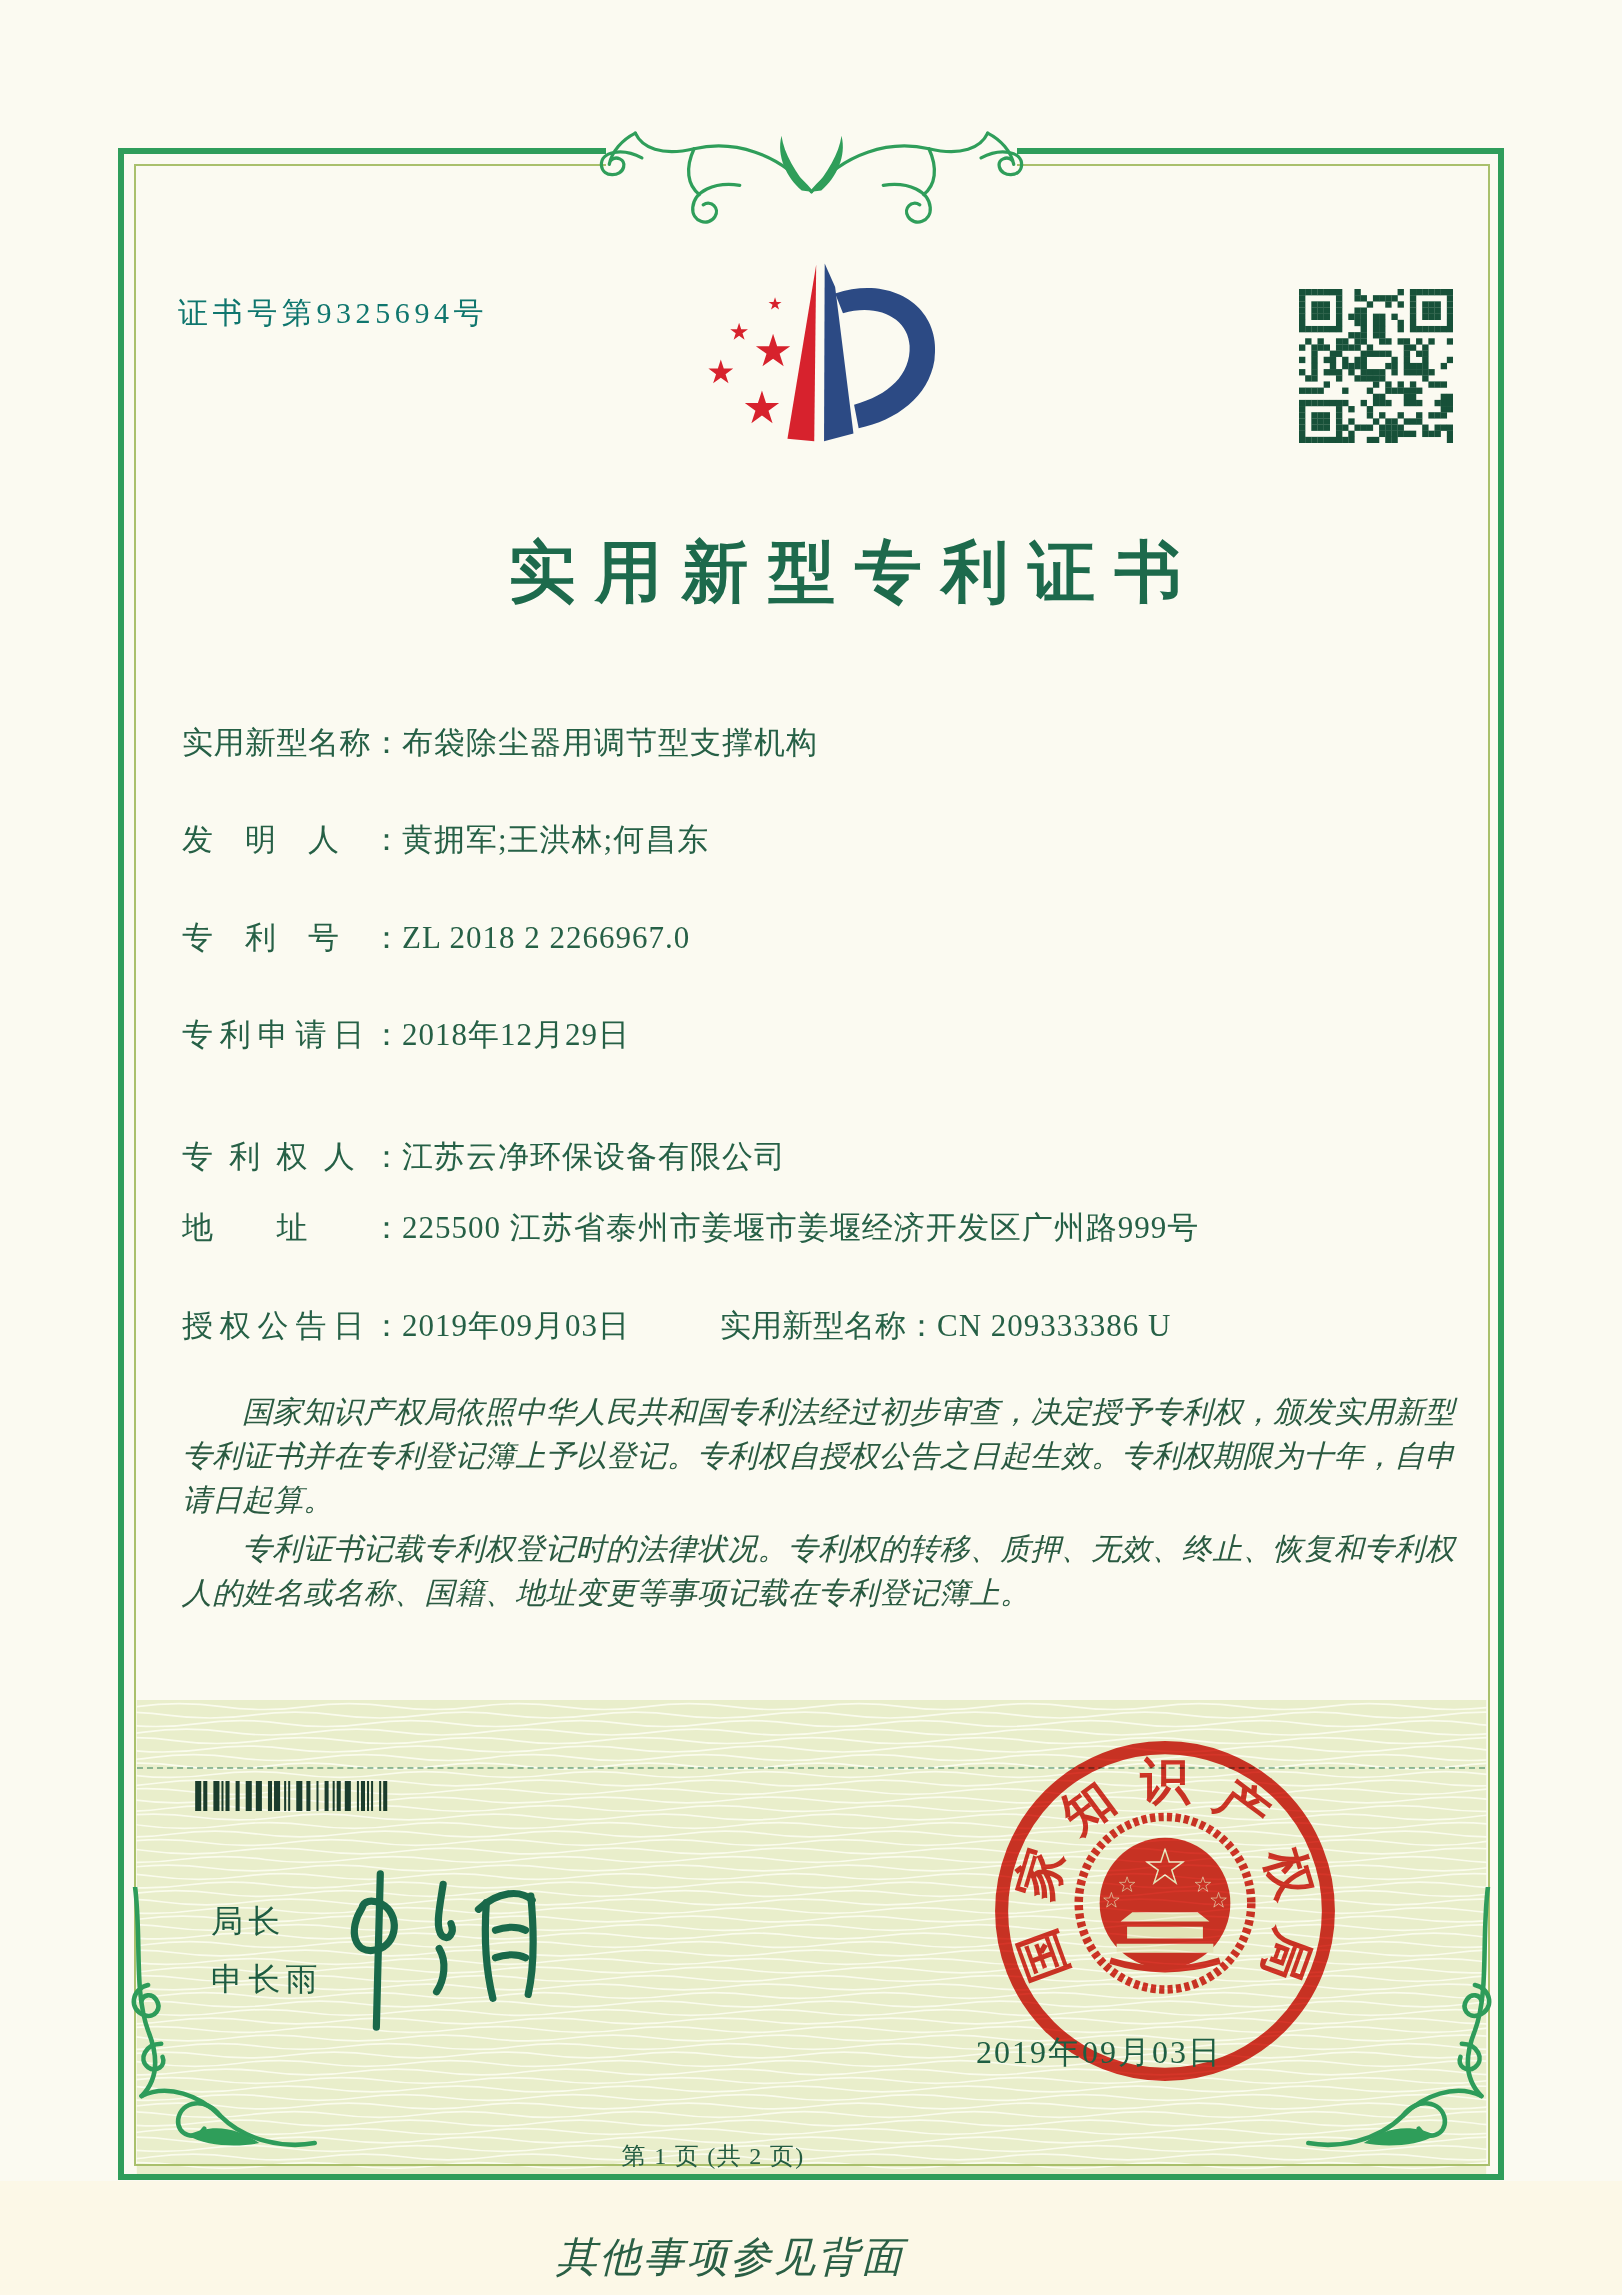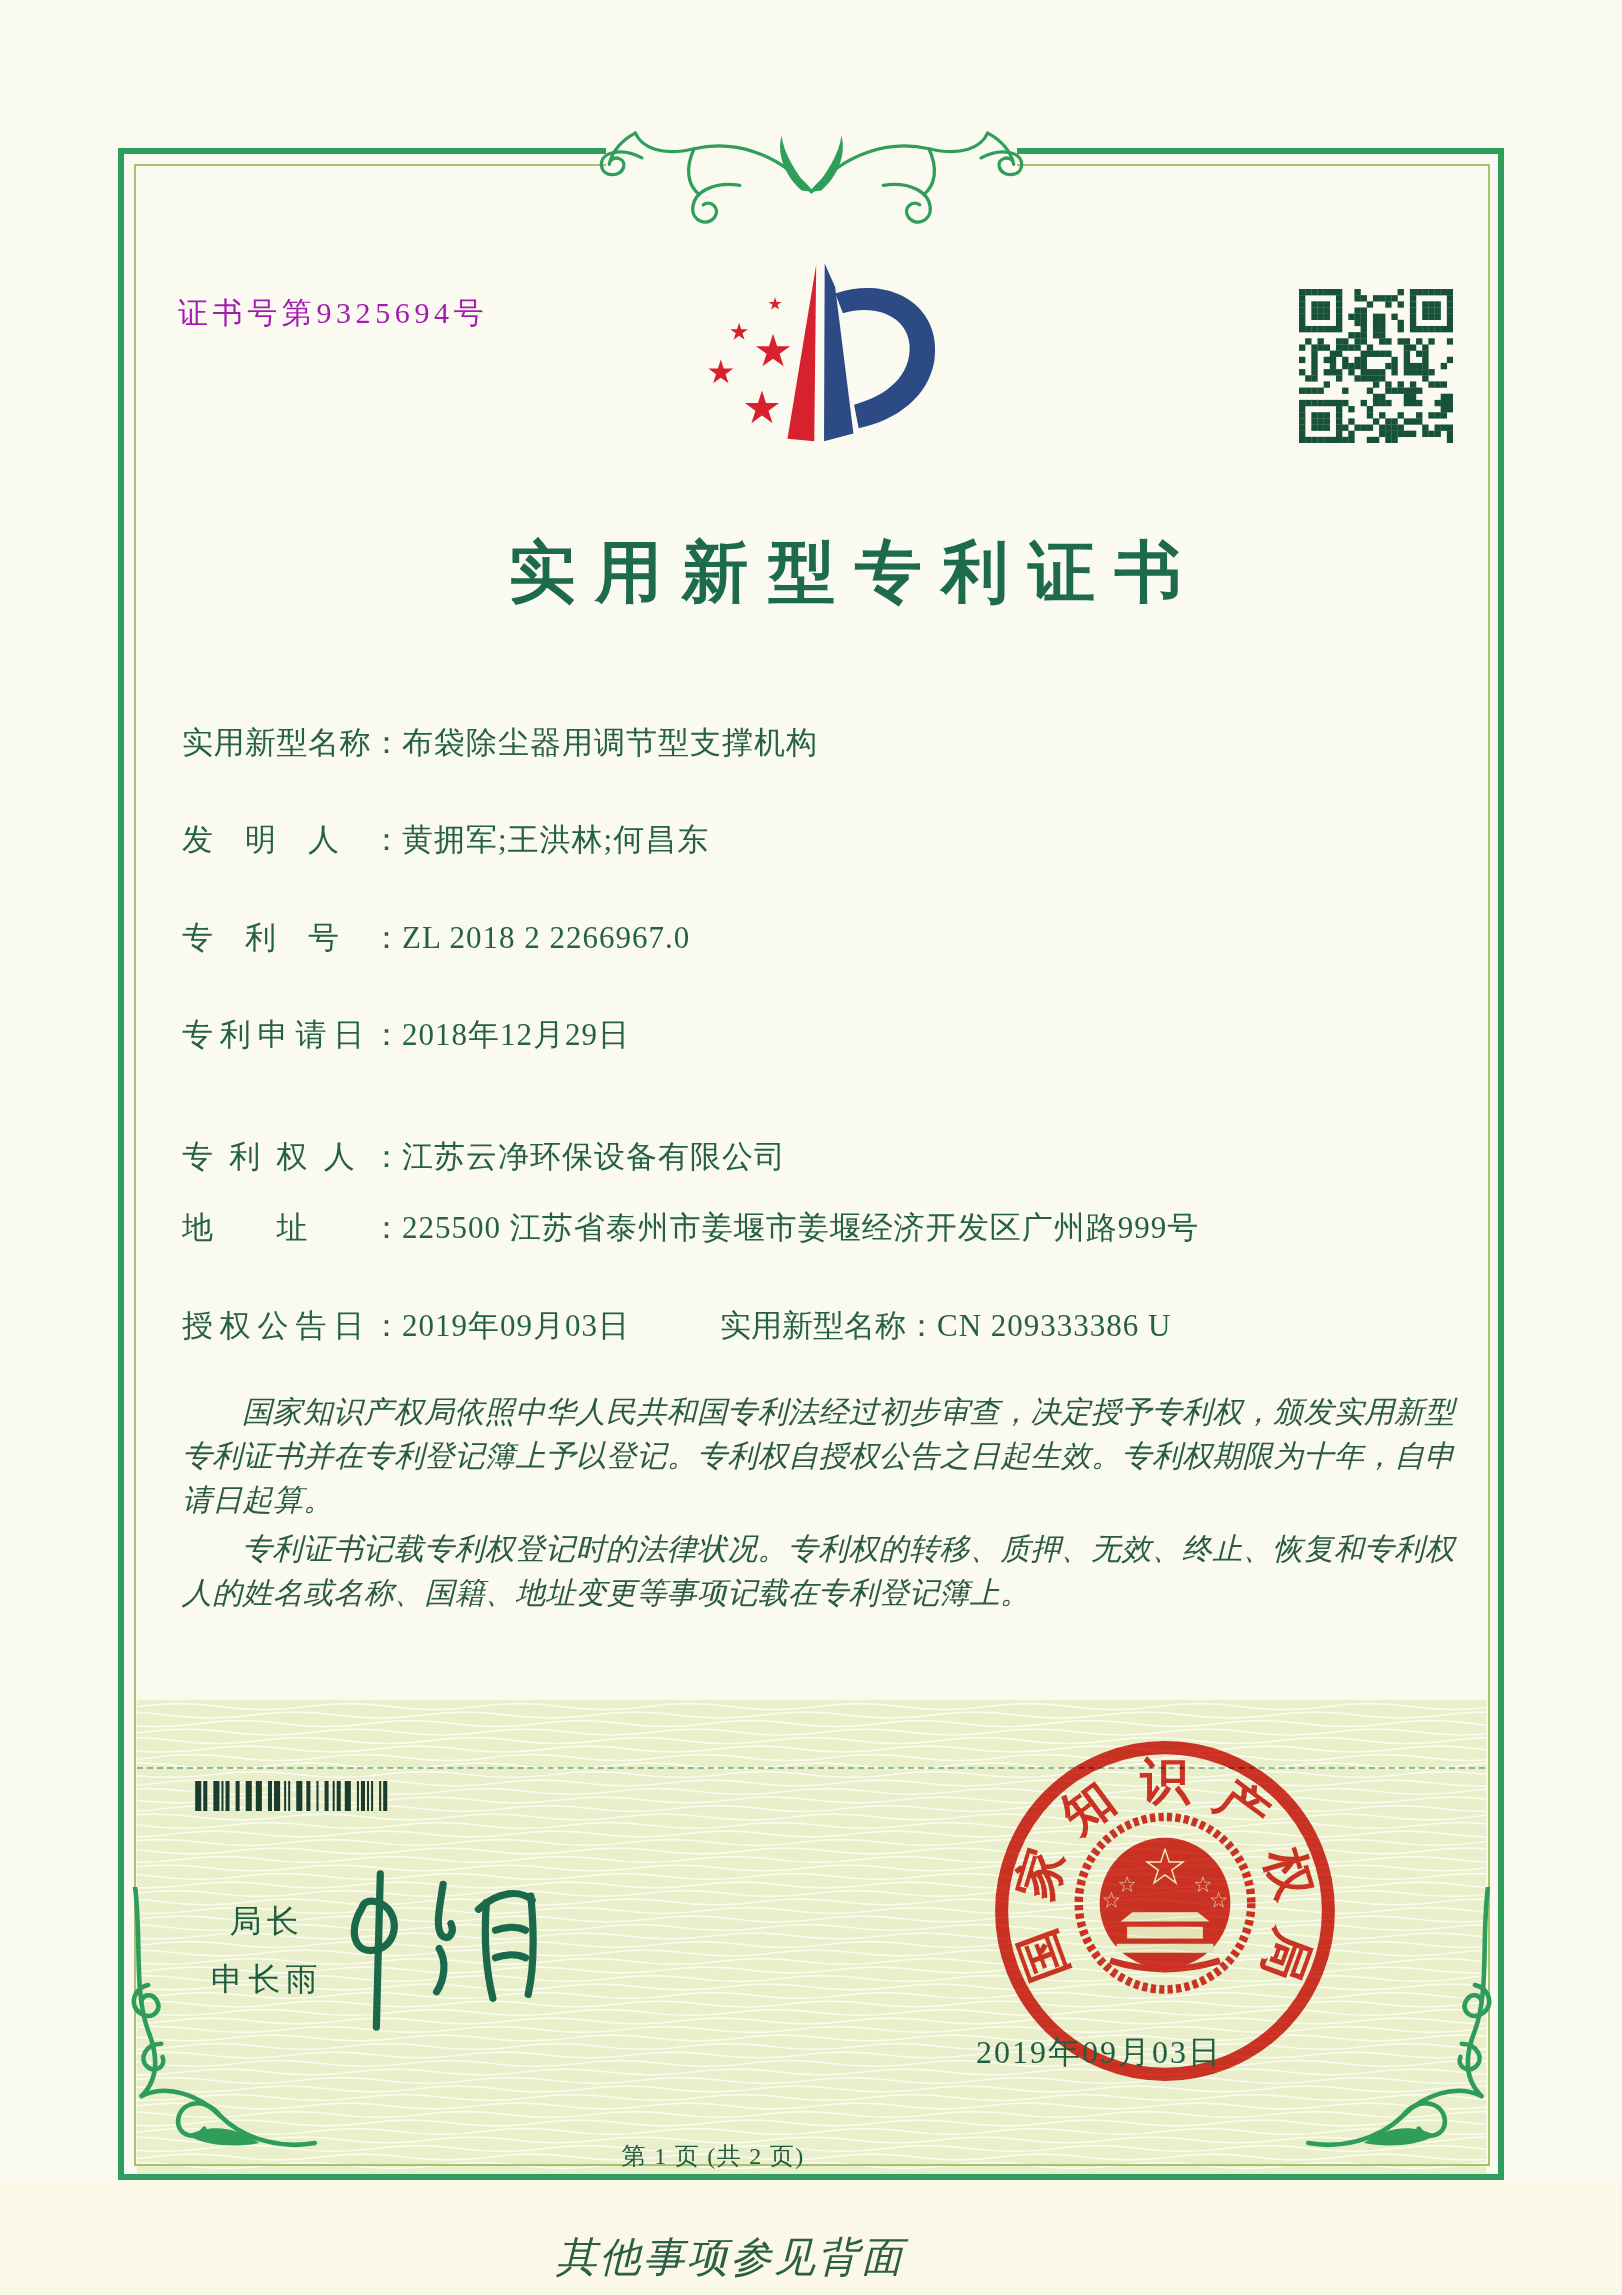--- a/index.html
+++ b/index.html
@@ -16,42 +16,42 @@
     border:2px solid #a9c06c; z-index:2;}
   
   .waves{position:absolute;left:136px;top:1700px;z-index:1;}
   .dashed-sep{position:absolute;left:137px;top:1767px;width:1348px;height:0;
     border-top:2px dashed rgba(47,125,84,.5);z-index:2;}
   
   .top-ornament{position:absolute;left:543px;top:107px;z-index:3;}
   .corner-bl{position:absolute;left:122px;top:1887px;z-index:3;}
   .corner-br{position:absolute;left:1305px;top:1887px;z-index:3;}
   
-  .cert-no{position:absolute;left:178px;top:293px;font-size:30px;color:#a21caf;
+  .cert-no{position:absolute;left:178px;top:293px;font-size:30px;color:#0f766e;
     letter-spacing:4.6px;white-space:nowrap;z-index:4;}
   .logo{position:absolute;left:690px;top:257px;z-index:4;}
   .qr{position:absolute;left:1299px;top:289px;z-index:4;}
   .title{position:absolute;left:0;top:527px;width:1622px;text-align:center;
     font-size:67px;font-weight:700;color:#1d6a4c;letter-spacing:19.6px;text-indent:19.6px;
     z-index:4;white-space:nowrap;padding-left:34px;}
   
   .row{position:absolute;left:182px;font-size:31px;color:#266046;white-space:nowrap;z-index:4;font-family:Liberation Serif, serif;}
   .flabel{display:inline-block;width:220px;text-align:justify;text-align-last:justify;}
   .flabel2{margin-left:90px;}
   .fvalue{letter-spacing:1px;}
   
   .paras{position:absolute;left:182px;top:1382px;width:1273px;z-index:4;
     font-size:30px;line-height:44px;color:#2a5a41;font-style:italic;
     text-align:justify;letter-spacing:0.3px;margin-top:8px;}
   .paras p{margin:0 0 5.2px 0;text-indent:2em;}
   
   .barcode{position:absolute;left:195px;top:1781px;z-index:4;}
   .signer{position:absolute;left:211px;top:1900px;z-index:4;font-size:32px;
     color:#1d5c41;letter-spacing:5.2px;}
-  .signer div{margin-bottom:14.4px;text-align:center;}
+  .signer div{margin-bottom:14.4px;}
   .signature{position:absolute;left:324px;top:1862px;z-index:4;}
   .seal{position:absolute;left:982px;top:1728px;z-index:5;mix-blend-mode:multiply;opacity:.93;}
   .seal-date{position:absolute;left:976px;top:2031px;z-index:6;font-size:32px;
     color:#1e5e42;letter-spacing:2px;white-space:nowrap;}
   .page-no{position:absolute;left:556px;top:2140px;width:314px;text-align:center;
     font-size:24px;color:#235c41;letter-spacing:1.3px;z-index:4;white-space:nowrap;}
   .back-note{position:absolute;left:556px;top:2230px;width:314px;text-align:right;
     font-size:41px;color:#2a5f45;font-style:italic;letter-spacing:2.6px;z-index:4;white-space:nowrap;}
   
   .seal-star{fill:#d8251b;stroke:#f8f4e3;stroke-width:.08;}

